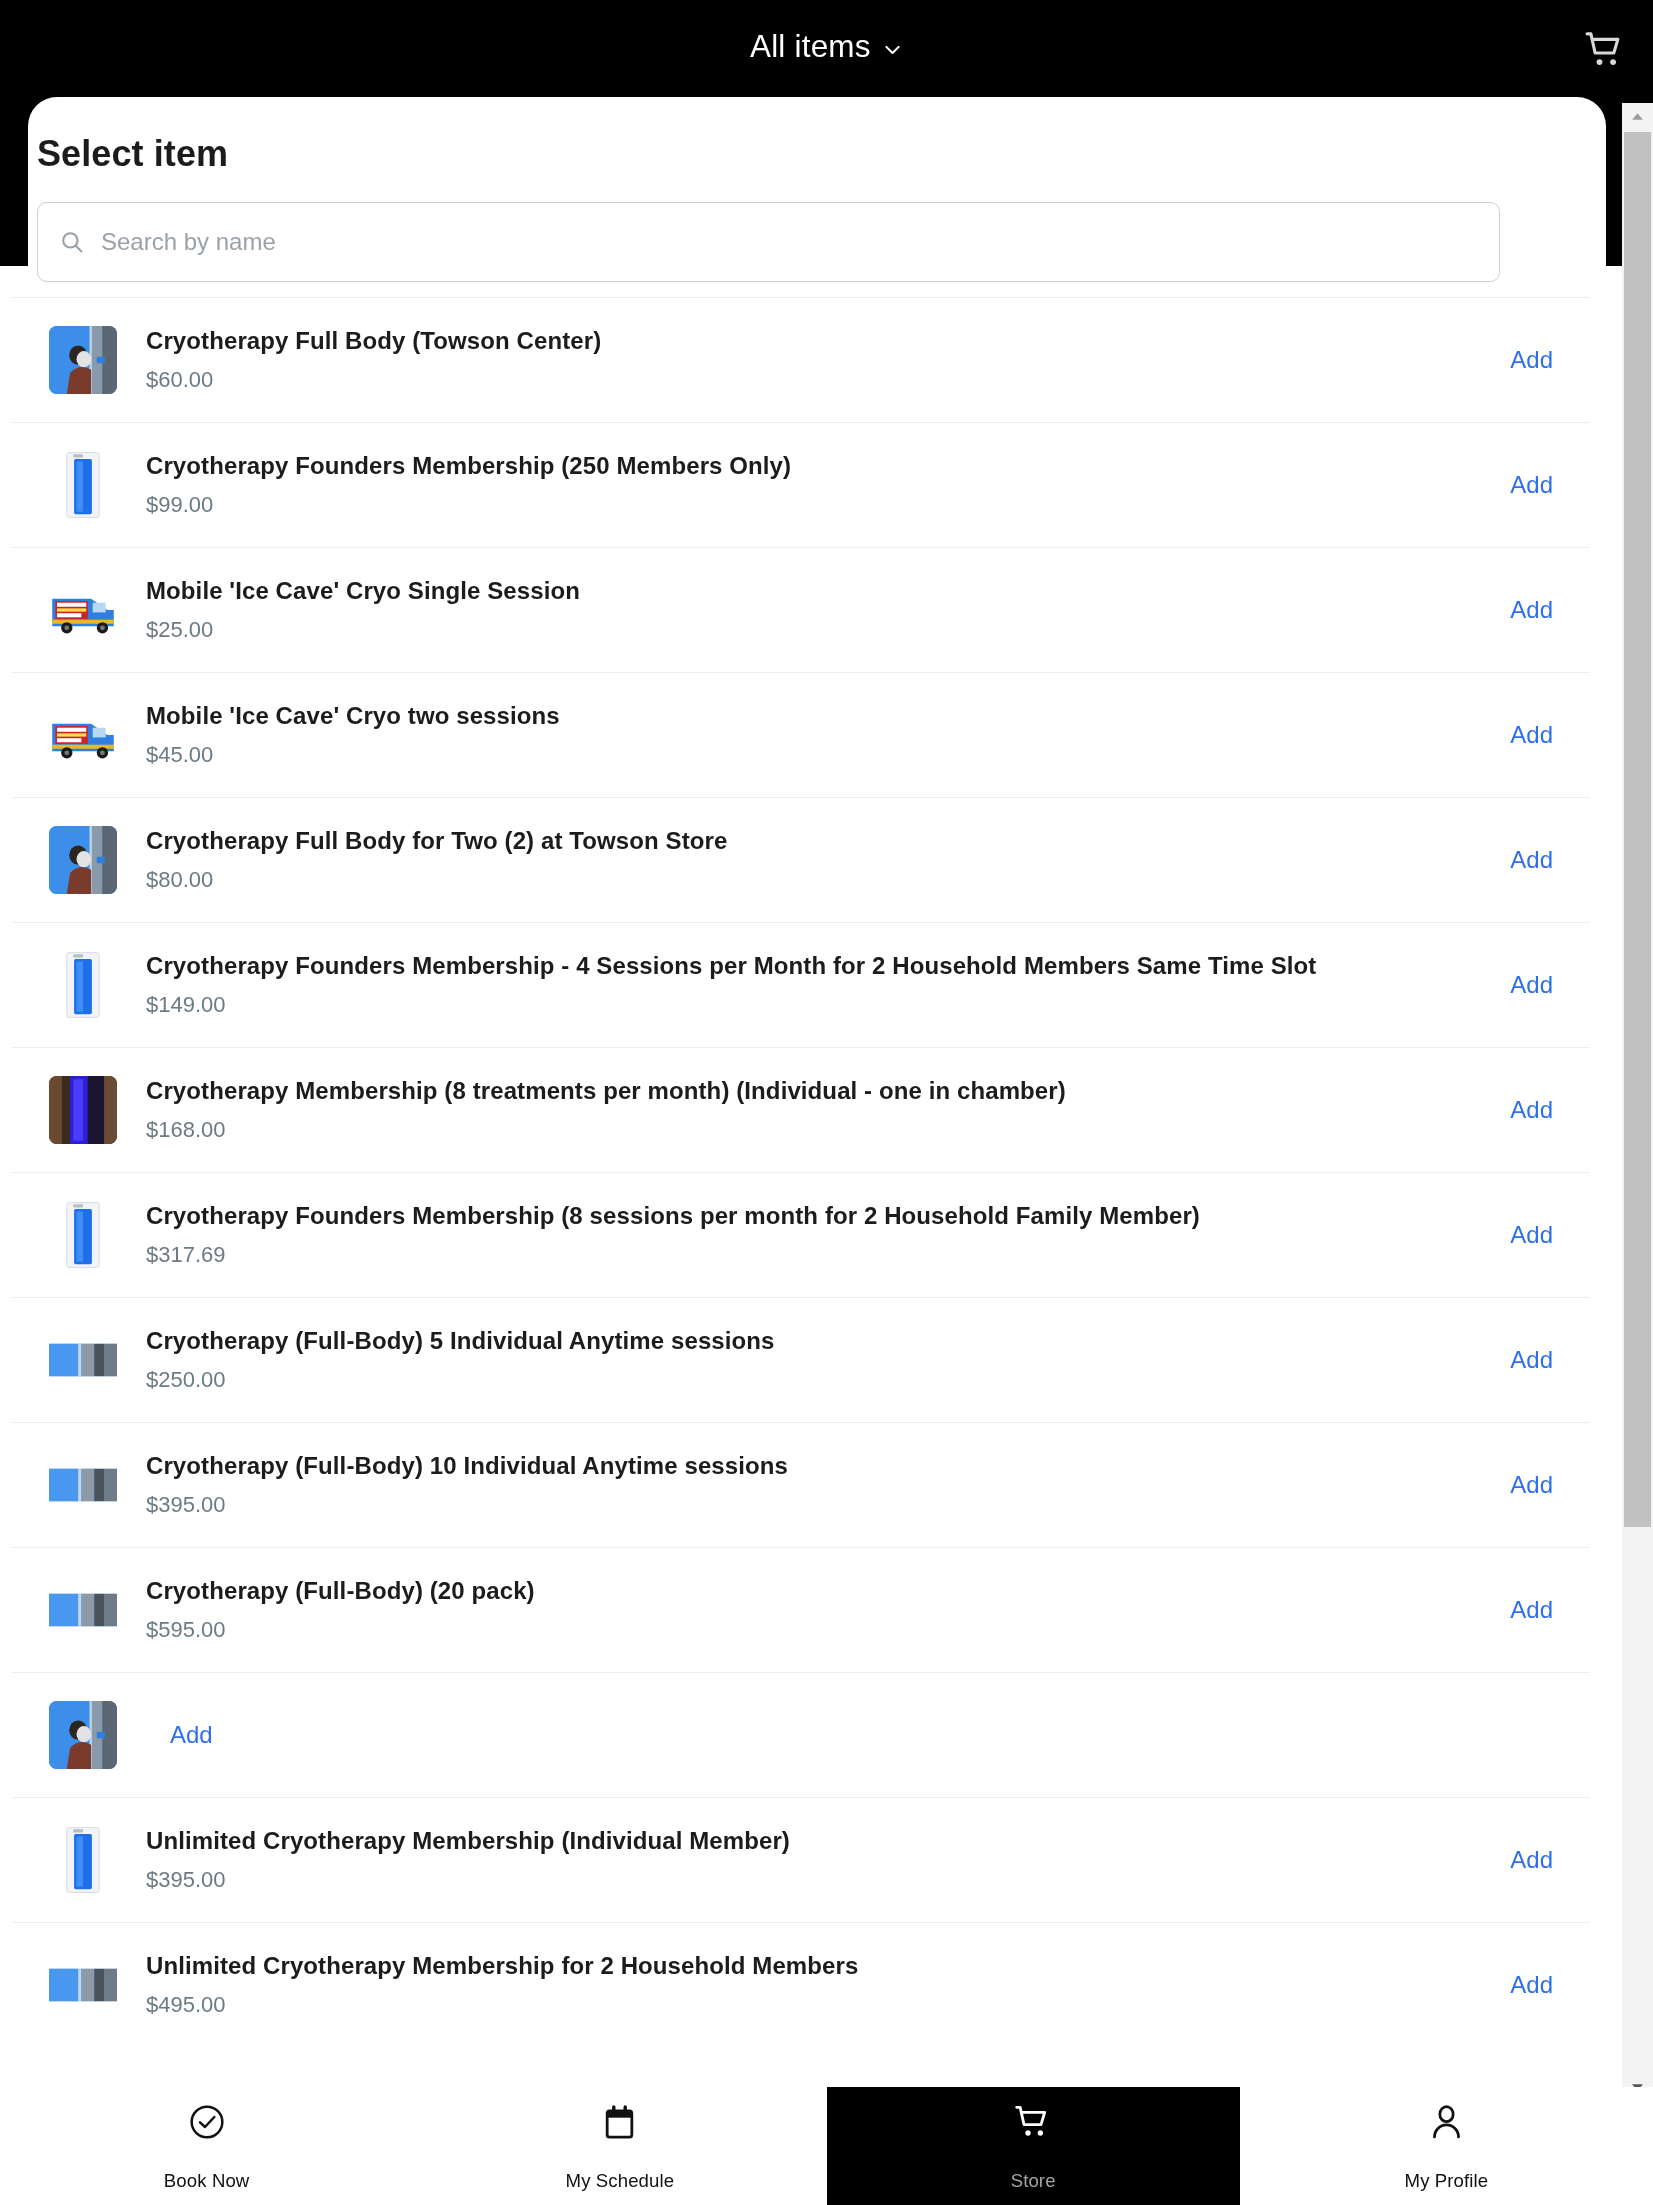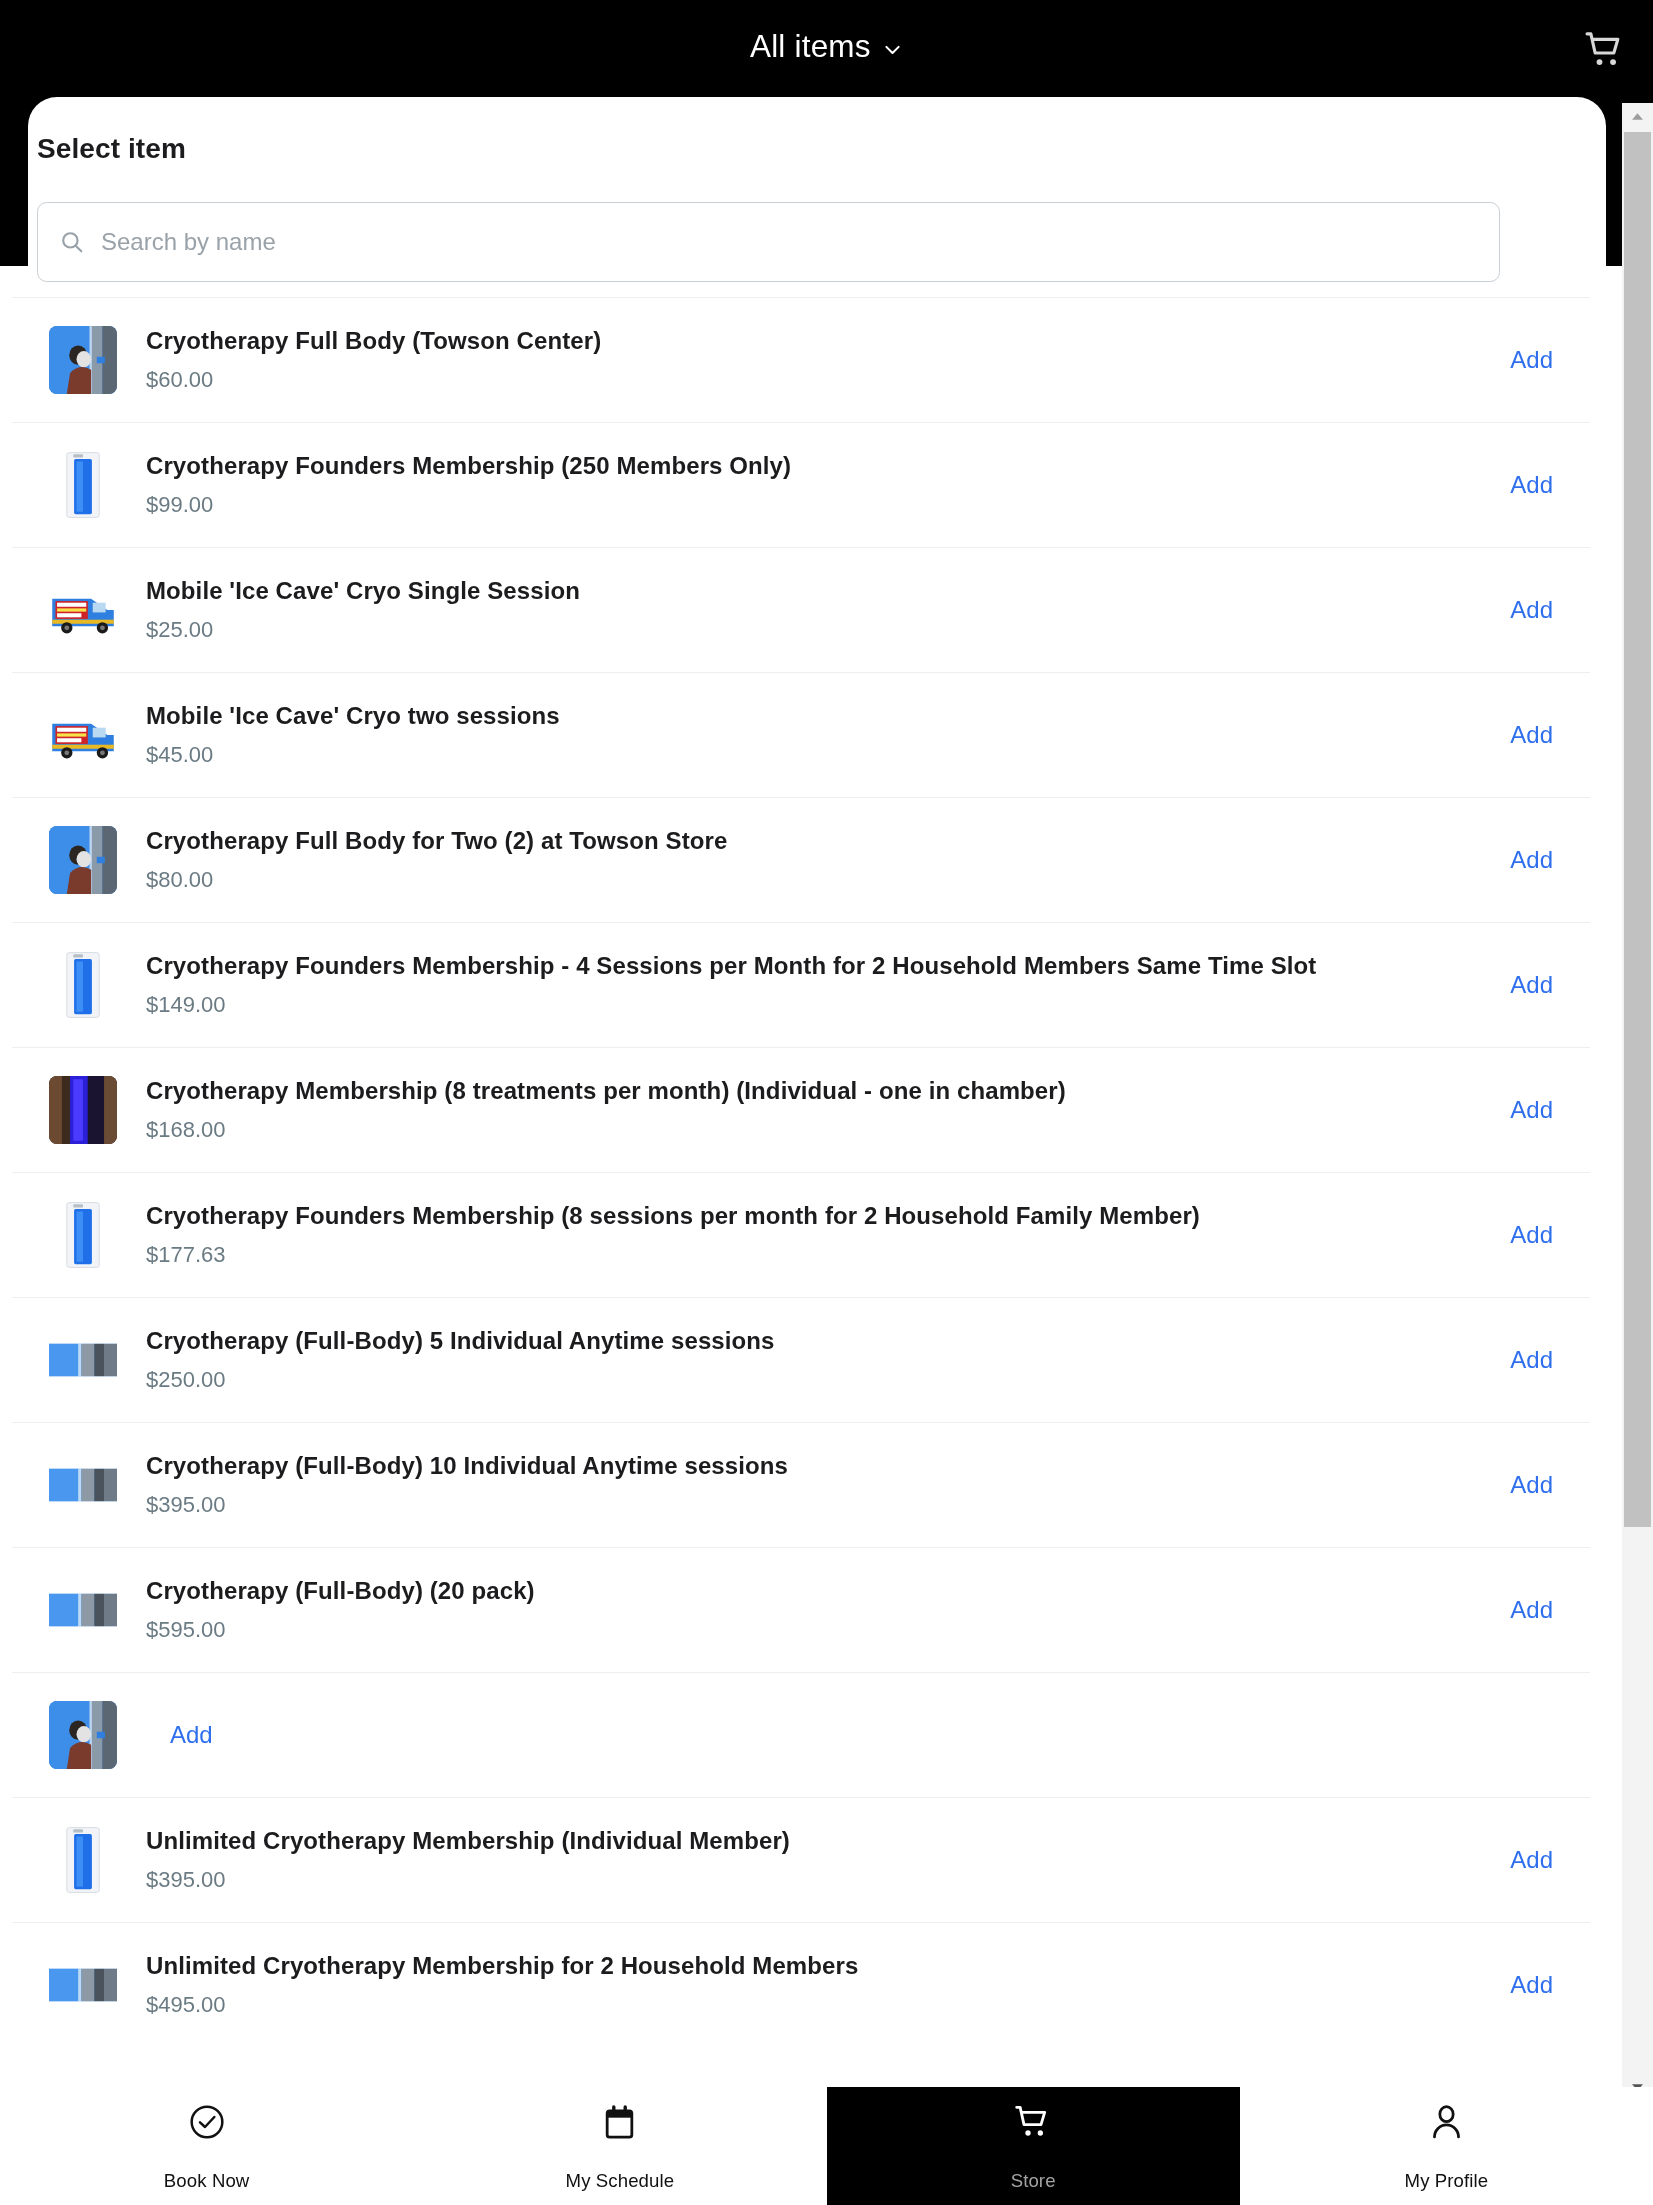--- a/index.html
+++ b/index.html
@@ -78,21 +78,21 @@
     border-top-left-radius: 29px;
     border-top-right-radius: 29px;
     z-index: 2;
     overflow: hidden;
   }
 
   .sheet-title {
     position: absolute;
     top: 133px;
     left: 37px;
-    font-size: 28px;
+    font-size: 36px;
     font-weight: 600;
     color: #1c1c1e;
     letter-spacing: 0.1px;
   }
 
   
   .search-box {
     position: absolute;
     top: 202px;
     left: 37px;
@@ -420,21 +420,21 @@
           <svg viewBox="0 0 84 84" preserveAspectRatio="none">
         <rect width="84" height="84" fill="#ffffff"></rect>
         <rect x="22" y="2" width="40" height="80" rx="3" fill="#f2f4f7" stroke="#d6dbe1" stroke-width="1.2"></rect>
         <rect x="31" y="10" width="22" height="68" rx="2" fill="#1f6fe8"></rect>
         <rect x="34" y="13" width="8" height="62" fill="#3d8ef5"></rect>
         <rect x="30" y="4" width="12" height="4" rx="1" fill="#b7bec6"></rect>
       </svg>
         </div>
         <div class="item-text">
           <div class="item-name">Cryotherapy Founders Membership (8 sessions per month for 2 Household Family Member)</div>
-          <div class="item-price">$177.63</div>
+          <div class="item-price">$317.69</div>
         </div>
         <div class="add-btn">Add</div>
       </div>
       <div class="item-row">
         <div class="thumb">
           <svg viewBox="0 0 84 84" preserveAspectRatio="none">
         <rect width="84" height="84" fill="#ffffff"></rect>
         <rect x="0" y="22" width="84" height="40" fill="#3d8ee8"></rect>
         <rect x="0" y="22" width="36" height="40" fill="#4a97ef"></rect>
         <rect x="36" y="22" width="4" height="40" fill="#bcd9f5"></rect>

